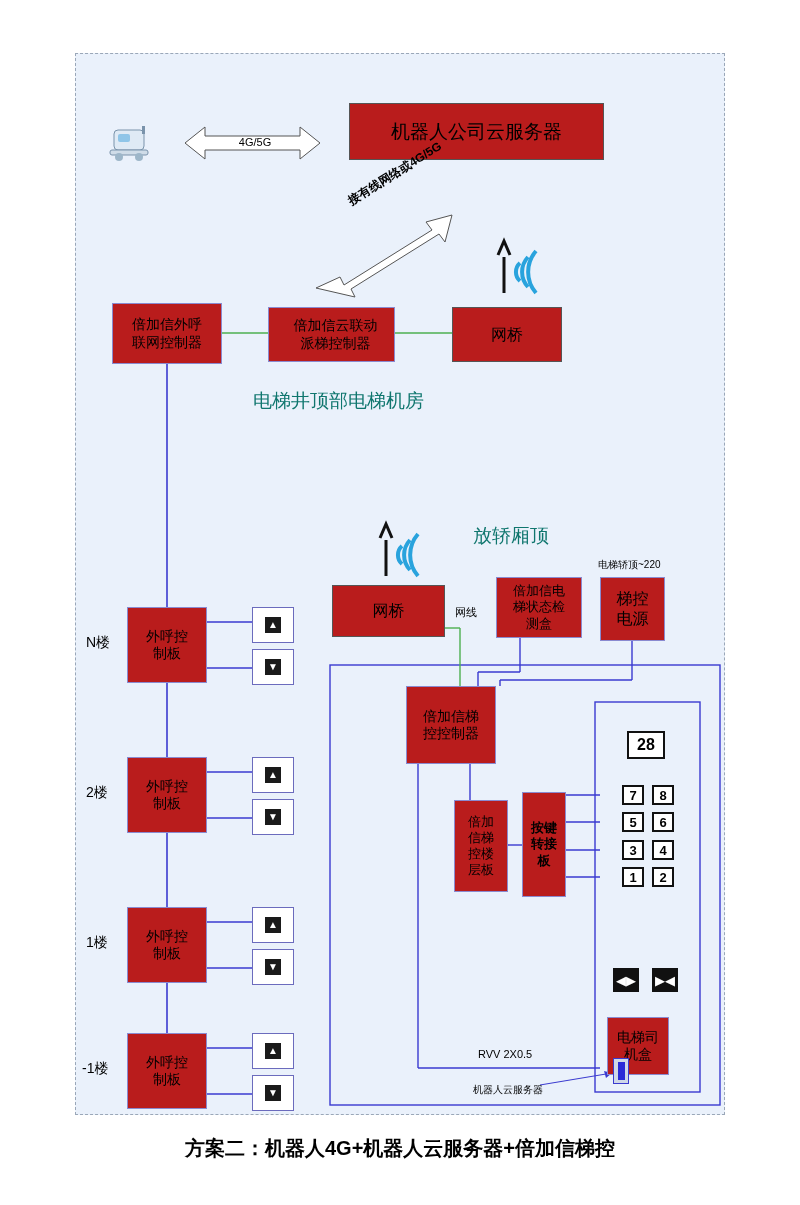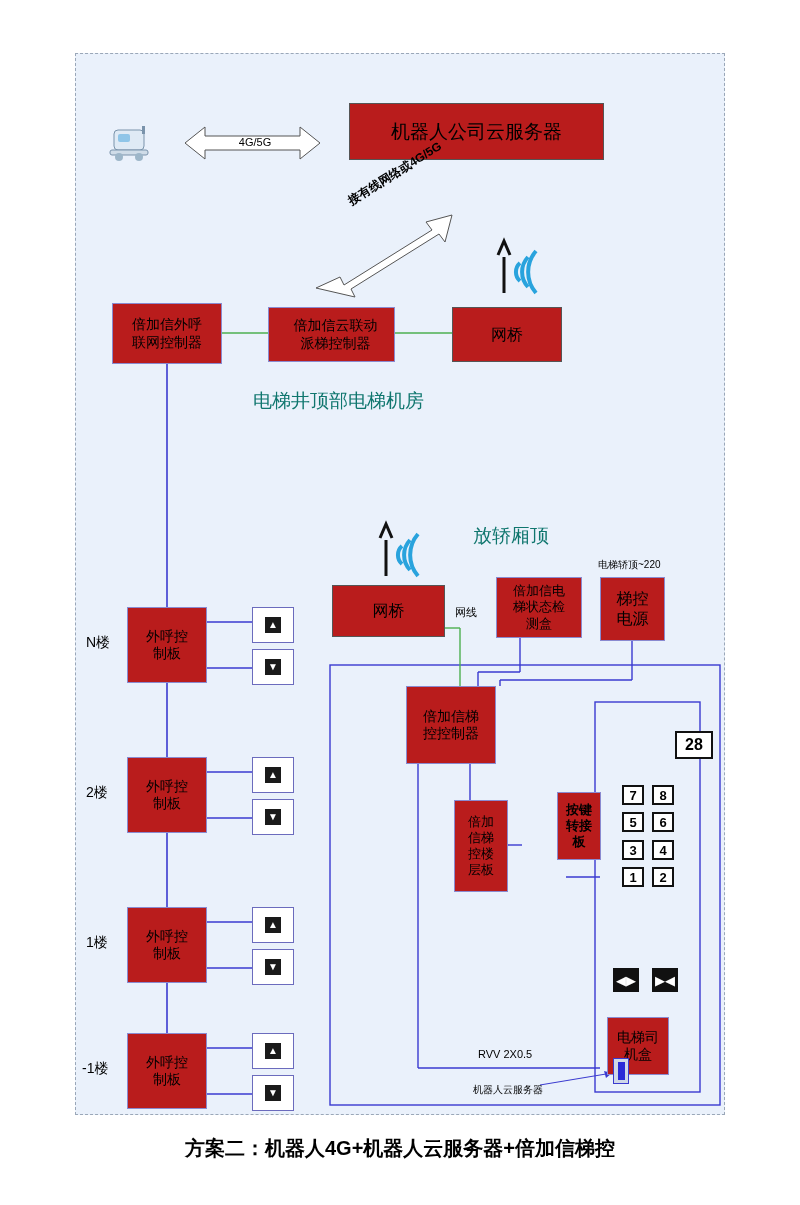--- a/index.html
+++ b/index.html
@@ -98,21 +98,20 @@
     box-sizing: border-box;
     width: 38px;
     height: 28px;
     border: 2px solid #111;
     background: #fff;
     display: flex;
     align-items: center;
     justify-content: center;
     font-size: 16px;
     font-weight: bold;
-    margin-left: 48px;
   }
   .caption {
     position: absolute;
     left: 0;
     top: 1135px;
     width: 800px;
     text-align: center;
     font-size: 20px;
     font-weight: bold;
     color: #000;
@@ -270,21 +269,21 @@
 电源</div>
 
 <div class="box" style="left:406px;top:686px;width:90px;height:78px;font-size:14px;white-space:pre-line;">倍加信梯
 控控制器</div>
 
 <div class="box" style="left:454px;top:800px;width:54px;height:92px;font-size:13px;white-space:pre-line;">倍加
 信梯
 控楼
 层板</div>
 
-<div class="box" style="left:522px;top:792px;width:44px;height:68px;font-size:13px;white-space:pre-line;font-weight:bold;margin-left:35px;">按键
+<div class="box" style="left:522px;top:792px;width:44px;height:105px;font-size:13px;white-space:pre-line;font-weight:bold;">按键
 转接
 板</div>
 
 <div class="display" style="left:627px;top:731px;">28</div>
 
 <div class="numkey" style="left:622px;top:785px;">7</div>
 <div class="numkey" style="left:652px;top:785px;">8</div>
 <div class="numkey" style="left:622px;top:812px;">5</div>
 <div class="numkey" style="left:652px;top:812px;">6</div>
 <div class="numkey" style="left:622px;top:840px;">3</div>

